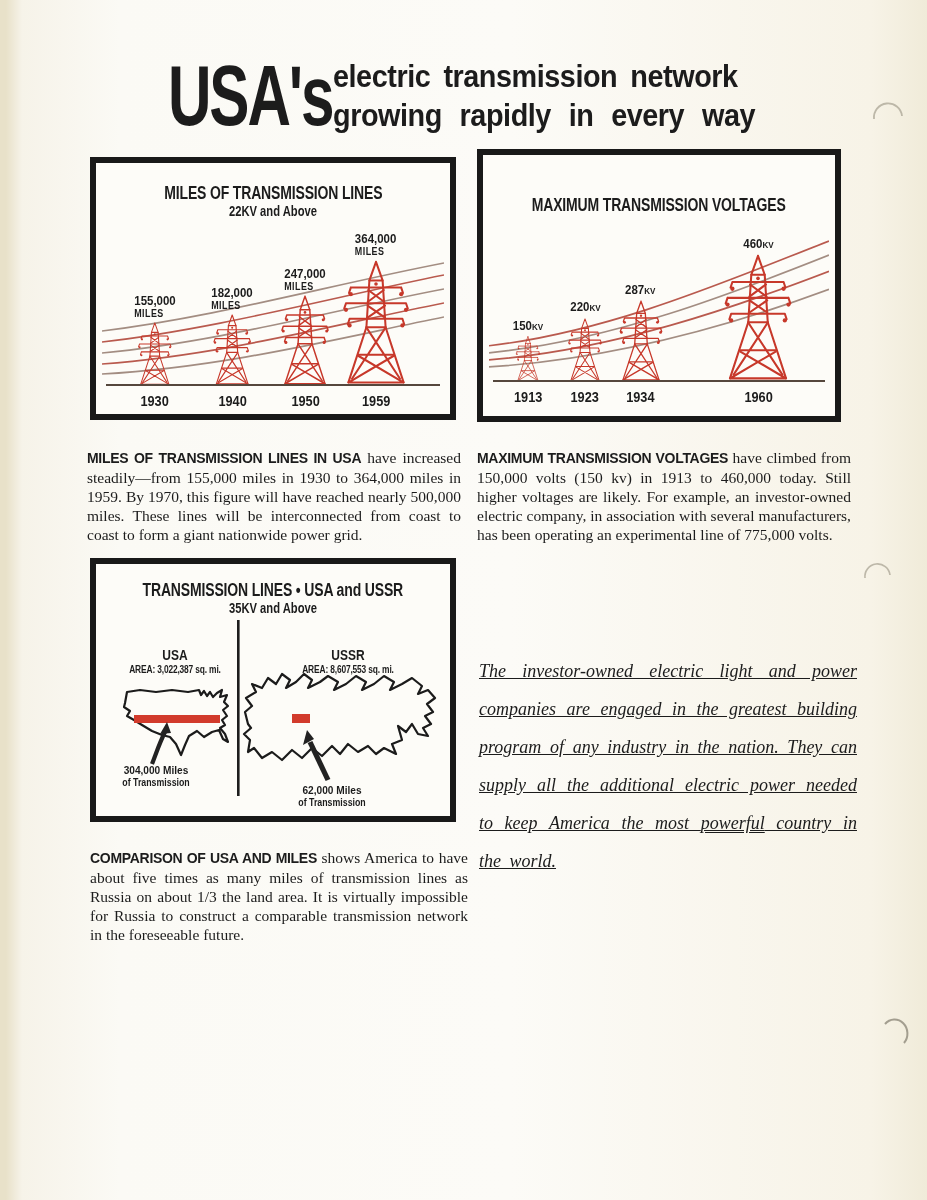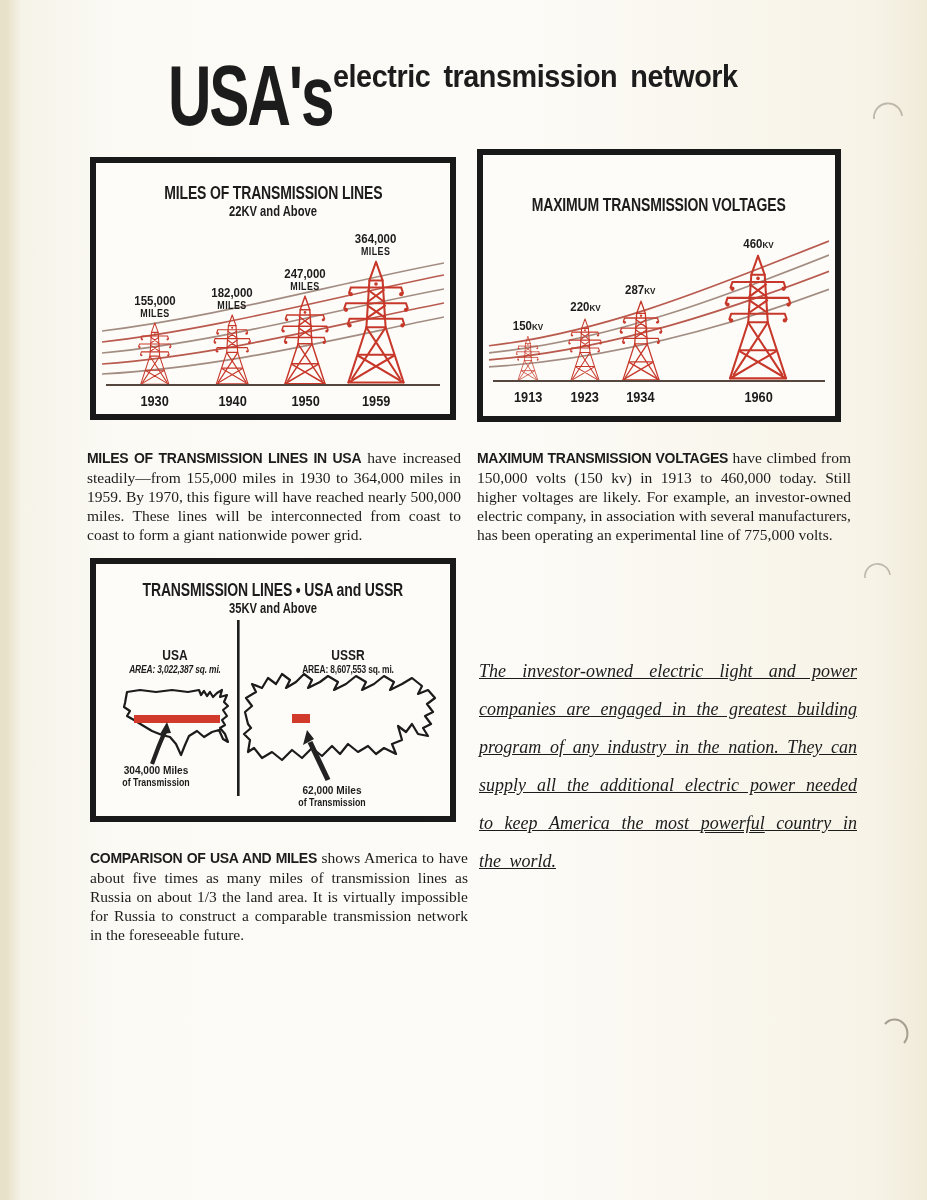--- a/index.html
+++ b/index.html
@@ -43,21 +43,21 @@
 
   .towers{position:absolute;left:8px;right:8px;top:0;}
   #box-miles .towers{bottom:28px;}
   #box-volts .towers{bottom:34px;}
   .baseline{position:absolute;left:10px;right:10px;height:2px;background:#55473d;}
   #box-miles .baseline{bottom:28px;}
   #box-volts .baseline{bottom:34px;}
 
   .tower-slot{position:absolute;bottom:0;transform:translateX(-50%);
               display:flex;flex-direction:column;align-items:center;}
-  .tower-label{font-family:"Liberation Sans",sans-serif;font-weight:bold;text-align:center;
+  .tower-label{font-family:"Liberation Sans",sans-serif;font-weight:bold;text-align:left;
                line-height:1.05;margin-bottom:3px;}
   .tl-num{display:block;font-size:13.5px;transform:scaleX(.85);}
   .tl-unit{display:block;font-size:10.5px;letter-spacing:.5px;transform:scaleX(.85);}
   .tl-kv{font-size:9.5px;letter-spacing:0;}
   .tower-year{position:absolute;top:100%;left:50%;margin-top:6px;
               transform:translateX(-50%) scaleX(.85);
               font-family:"Liberation Sans",sans-serif;font-weight:bold;font-size:15px;white-space:nowrap;}
 
   
   #map-svg{position:absolute;left:0;top:0;width:354px;height:252px;}
@@ -111,20 +111,21 @@
       </g>
     </symbol>
   </defs>
 </svg>
 
 <div class="abs sans" id="brand">
   <span class="cond-l">USA's</span>
 </div>
 <div class="abs sans" id="head-lines">
   <div class="l1"><span class="cond-l">electric transmission network</span></div>
+  <div class="l2"><span class="cond-l">growing rapidly in every way</span></div>
 </div>
 
 <div class="chart-box" id="box-miles">
   <div class="chart-title">
     <span class="cond">MILES OF TRANSMISSION LINES</span>
   </div>
   <div class="chart-sub">
     <span class="cond">22KV and Above</span>
   </div>
   <div class="wires">
@@ -261,21 +262,21 @@
       <path d="M56,200 C60,190 63,180 69,168" fill="none" stroke="#222" stroke-width="4.2"></path>
       <polygon points="64,170 71,158 75,169" fill="#222"></polygon>
     </g>
     <g>
       <path d="M232,216 L214,178" fill="none" stroke="#222" stroke-width="5.2"></path>
       <polygon points="207,181 211,166 218,175" fill="#222"></polygon>
     </g>
   </svg>
 
   <div class="map-label region-name" style="left:79px;top:82px;"><span class="cond">USA</span></div>
-  <div class="map-label region-area" style="left:79px;top:99px;font-style:italic;"><span class="cond">AREA: 3,022,387 sq. mi.</span></div>
+  <div class="map-label region-area" style="left:79px;top:99px;"><span class="cond">AREA: 3,022,387 sq. mi.</span></div>
   <div class="map-label region-name" style="left:252px;top:82px;"><span class="cond">USSR</span></div>
   <div class="map-label region-area" style="left:252px;top:99px;"><span class="cond">AREA: 8,607,553 sq. mi.</span></div>
 
   <div class="map-label" style="left:60px;top:200px;">
     <span class="miles-l1">304,000 Miles</span>
     <span class="miles-l2">of Transmission</span>
   </div>
   <div class="map-label" style="left:236px;top:220px;">
     <span class="miles-l1">62,000 Miles</span>
     <span class="miles-l2">of Transmission</span>

